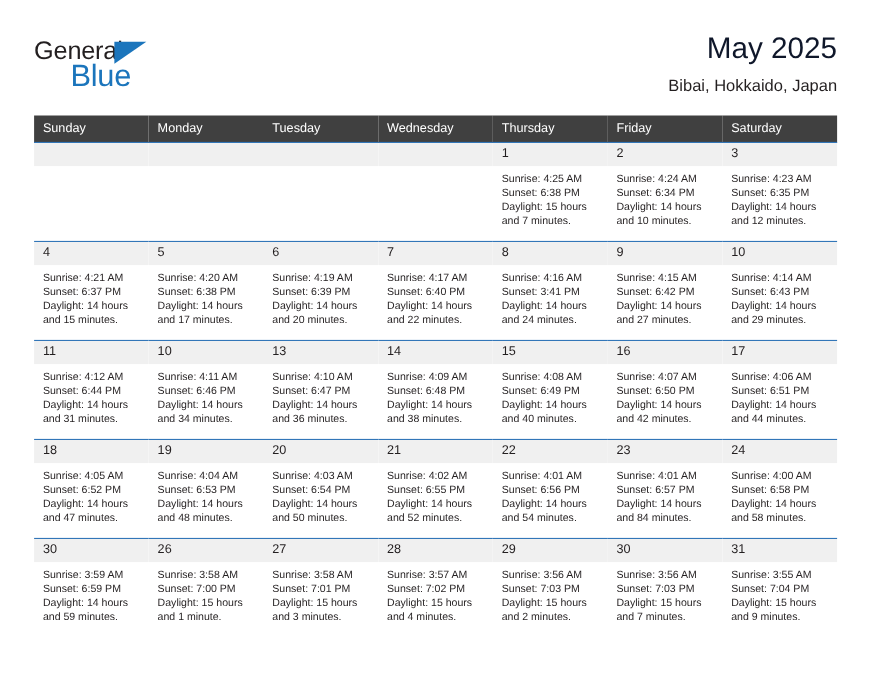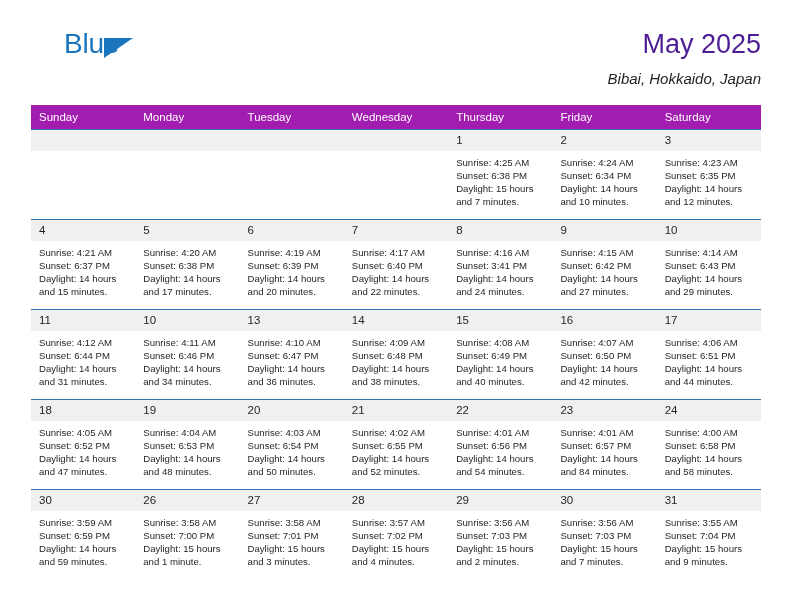--- a/index.html
+++ b/index.html
@@ -68,44 +68,43 @@
   }
 
   .title-block {
     position: absolute;
     right: 0;
     top: 0;
     text-align: right;
   }
   .cal-title {
     font-size: 27px;
-    color: #4c1d95;
+    color: #0f172a;
     line-height: 32px;
     white-space: nowrap;
   }
   .cal-subtitle {
     font-size: 15px;
     color: #231f20;
     line-height: 20px;
     margin-top: 9px;
     white-space: nowrap;
-    font-style: italic;
   }
 
   
   .cal {
     position: absolute;
     left: 31px;
     top: 105px;
     width: 730px;
     border-collapse: collapse;
     table-layout: fixed;
   }
   .cal th {
-    background: #a21caf;
+    background: #404040;
     color: #ffffff;
     font-size: 11.5px;
     font-weight: normal;
     text-align: left;
     padding: 6px 0 6px 8px;
     height: 19px;
     box-sizing: border-box;
     border: none;
   }
   .cal td {
@@ -151,20 +150,21 @@
 </style>
 </head>
 <body>
 
 <div class="page">
 
   <div class="top-bar">
 
     <div class="logo">
       <div class="logo-wrap">
+        <span class="logo-general">General</span>
         <span class="logo-triangle"></span>
         <span class="logo-blue">Blue</span>
       </div>
     </div>
 
     <div class="title-block">
       <div class="cal-title">May 2025</div>
       <div class="cal-subtitle">Bibai, Hokkaido, Japan</div>
     </div>
 

